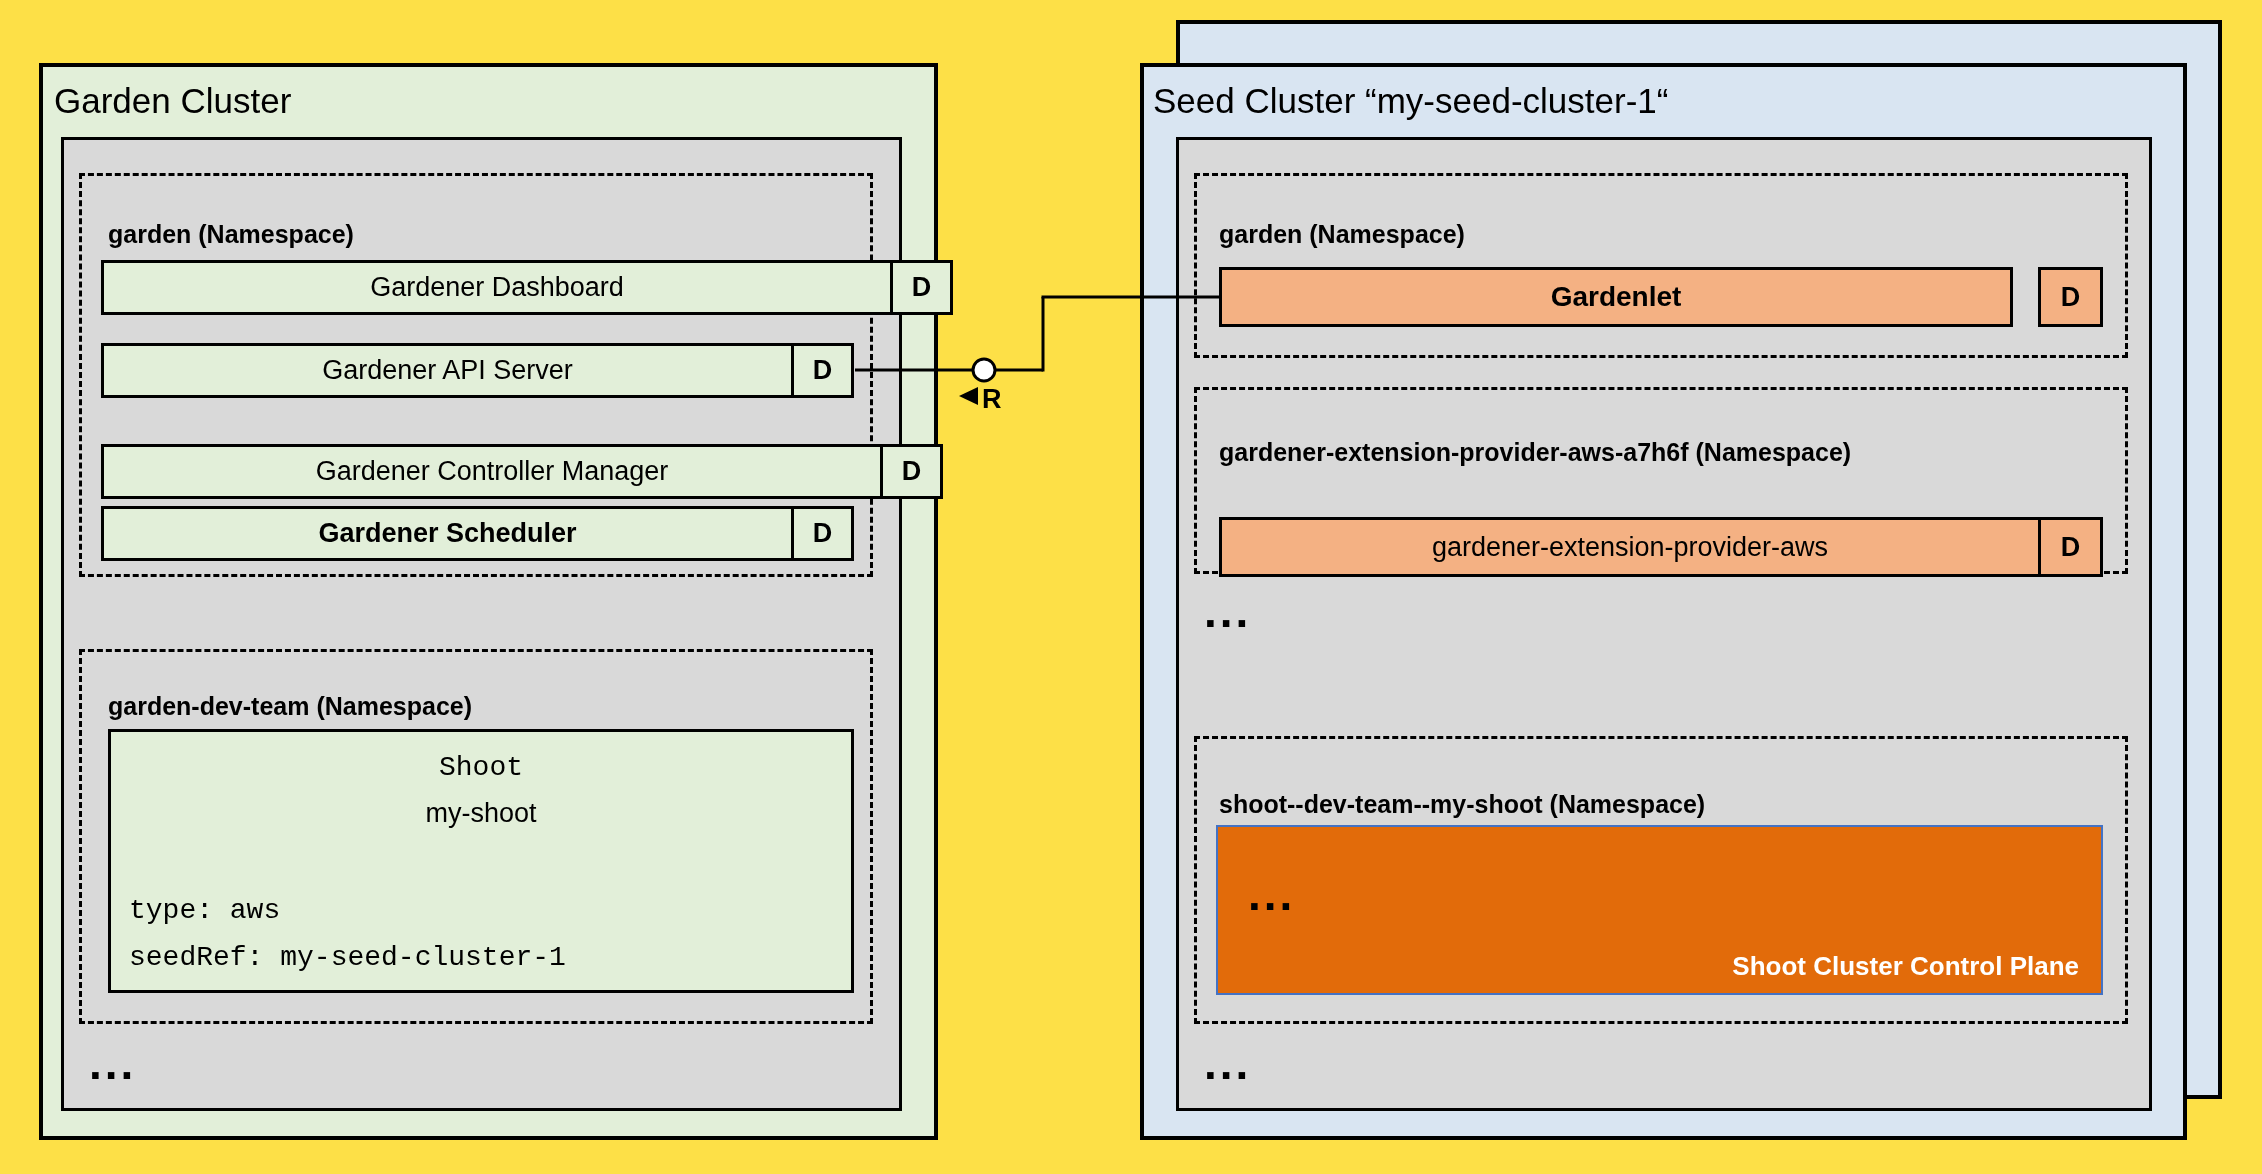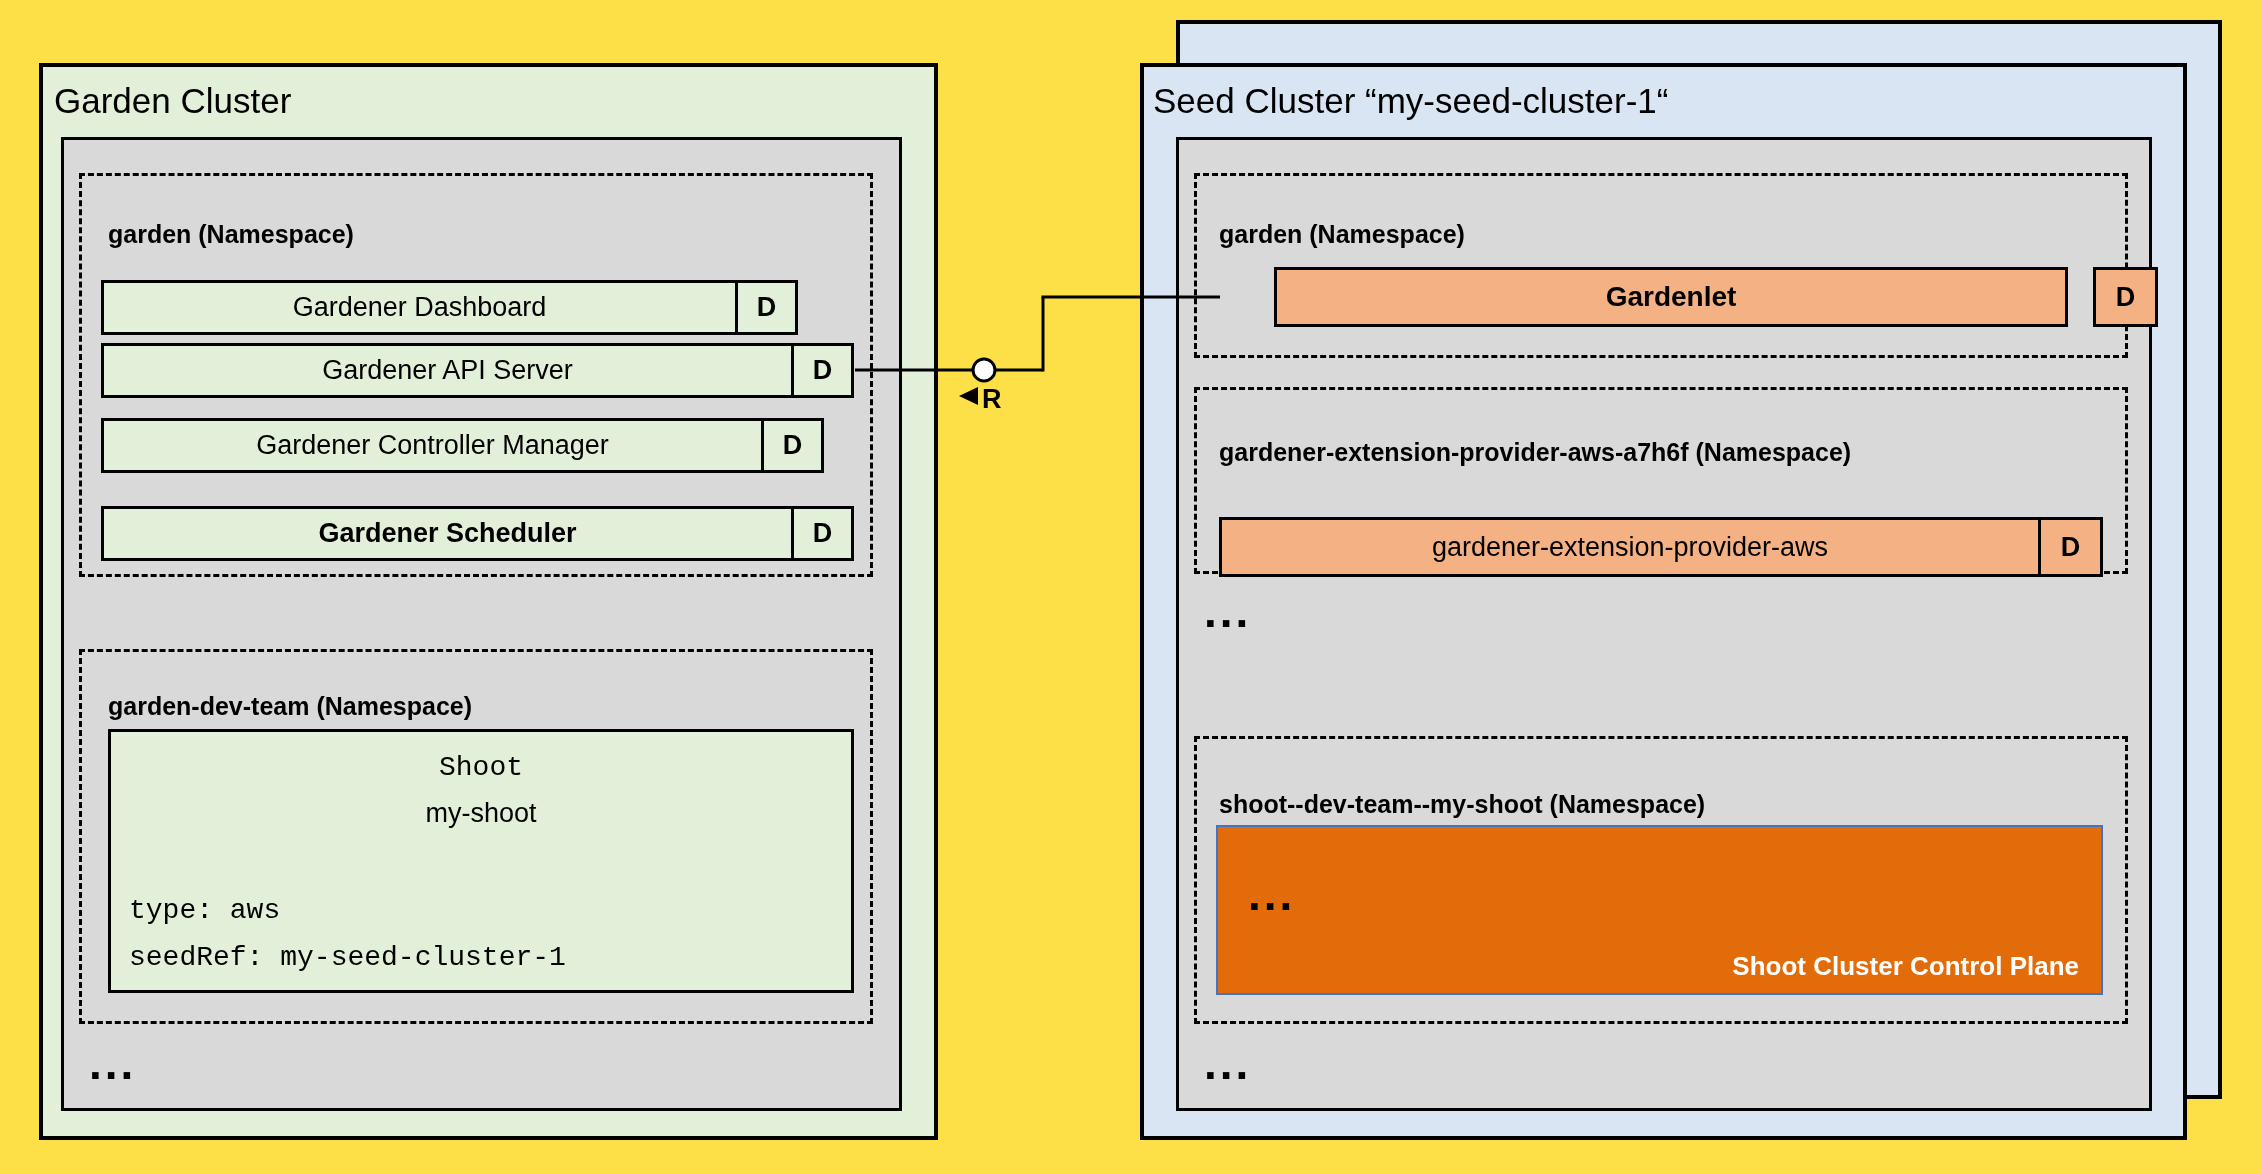--- a/index.html
+++ b/index.html
@@ -61,35 +61,35 @@
 
   <div class="abs cluster garden-bg" style="left:39px;top:63px;width:899px;height:1077px;"></div>
 
   <div class="abs title" style="left:54px;top:82px;">Garden Cluster</div>
 
   <div class="abs panel" style="left:61px;top:137px;width:841px;height:974px;"></div>
 
   <div class="abs ns" style="left:79px;top:173px;width:794px;height:404px;"></div>
   <div class="abs ns-label" style="left:108px;top:202px;">garden (Namespace)</div>
 
-  <div class="abs comp-row green" style="left:101px;top:260px;width:697px;height:55px;margin-top:20px;">
+  <div class="abs comp-row green" style="left:101px;top:260px;width:852px;height:55px;">
     <div class="comp-main">
       <span>Gardener Dashboard</span>
     </div>
     <div class="comp-badge">D</div>
   </div>
 
   <div class="abs comp-row green" style="left:101px;top:343px;width:753px;height:55px;">
     <div class="comp-main">
       <span>Gardener API Server</span>
     </div>
     <div class="comp-badge">D</div>
   </div>
 
-  <div class="abs comp-row green" style="left:101px;top:418px;width:723px;height:55px;">
+  <div class="abs comp-row green" style="left:101px;top:444px;width:842px;height:55px;">
     <div class="comp-main">
       <span>Gardener Controller Manager</span>
     </div>
     <div class="comp-badge">D</div>
   </div>
 
   <div class="abs comp-row green bold" style="left:101px;top:506px;width:753px;height:55px;">
     <div class="comp-main">
       <span>Gardener Scheduler</span>
     </div>
@@ -112,21 +112,21 @@
 
   <div class="abs cluster seed-bg" style="left:1140px;top:63px;width:1047px;height:1077px;"></div>
 
   <div class="abs title" style="left:1153px;top:82px;">Seed Cluster “my-seed-cluster-1“</div>
 
   <div class="abs panel" style="left:1176px;top:137px;width:976px;height:974px;"></div>
 
   <div class="abs ns" style="left:1194px;top:173px;width:934px;height:185px;"></div>
   <div class="abs ns-label" style="left:1219px;top:202px;">garden (Namespace)</div>
 
-  <div class="abs comp-row orange bold" style="left:1274px;top:267px;width:884px;height:60px;gap:28px;">
+  <div class="abs comp-row orange bold" style="left:1219px;top:267px;width:884px;height:60px;gap:28px;">
     <div class="comp-main" style="font-size:28px;">
       <span>Gardenlet</span>
     </div>
     <div class="comp-badge" style="width:65px;">D</div>
   </div>
 
   <div class="abs ns" style="left:1194px;top:387px;width:934px;height:187px;"></div>
   <div class="abs ns-label" style="left:1219px;top:420px;">gardener-extension-provider-aws-a7h6f (Namespace)</div>
 
   <div class="abs comp-row orange" style="left:1219px;top:485px;width:884px;height:60px;margin-top:32px;">

